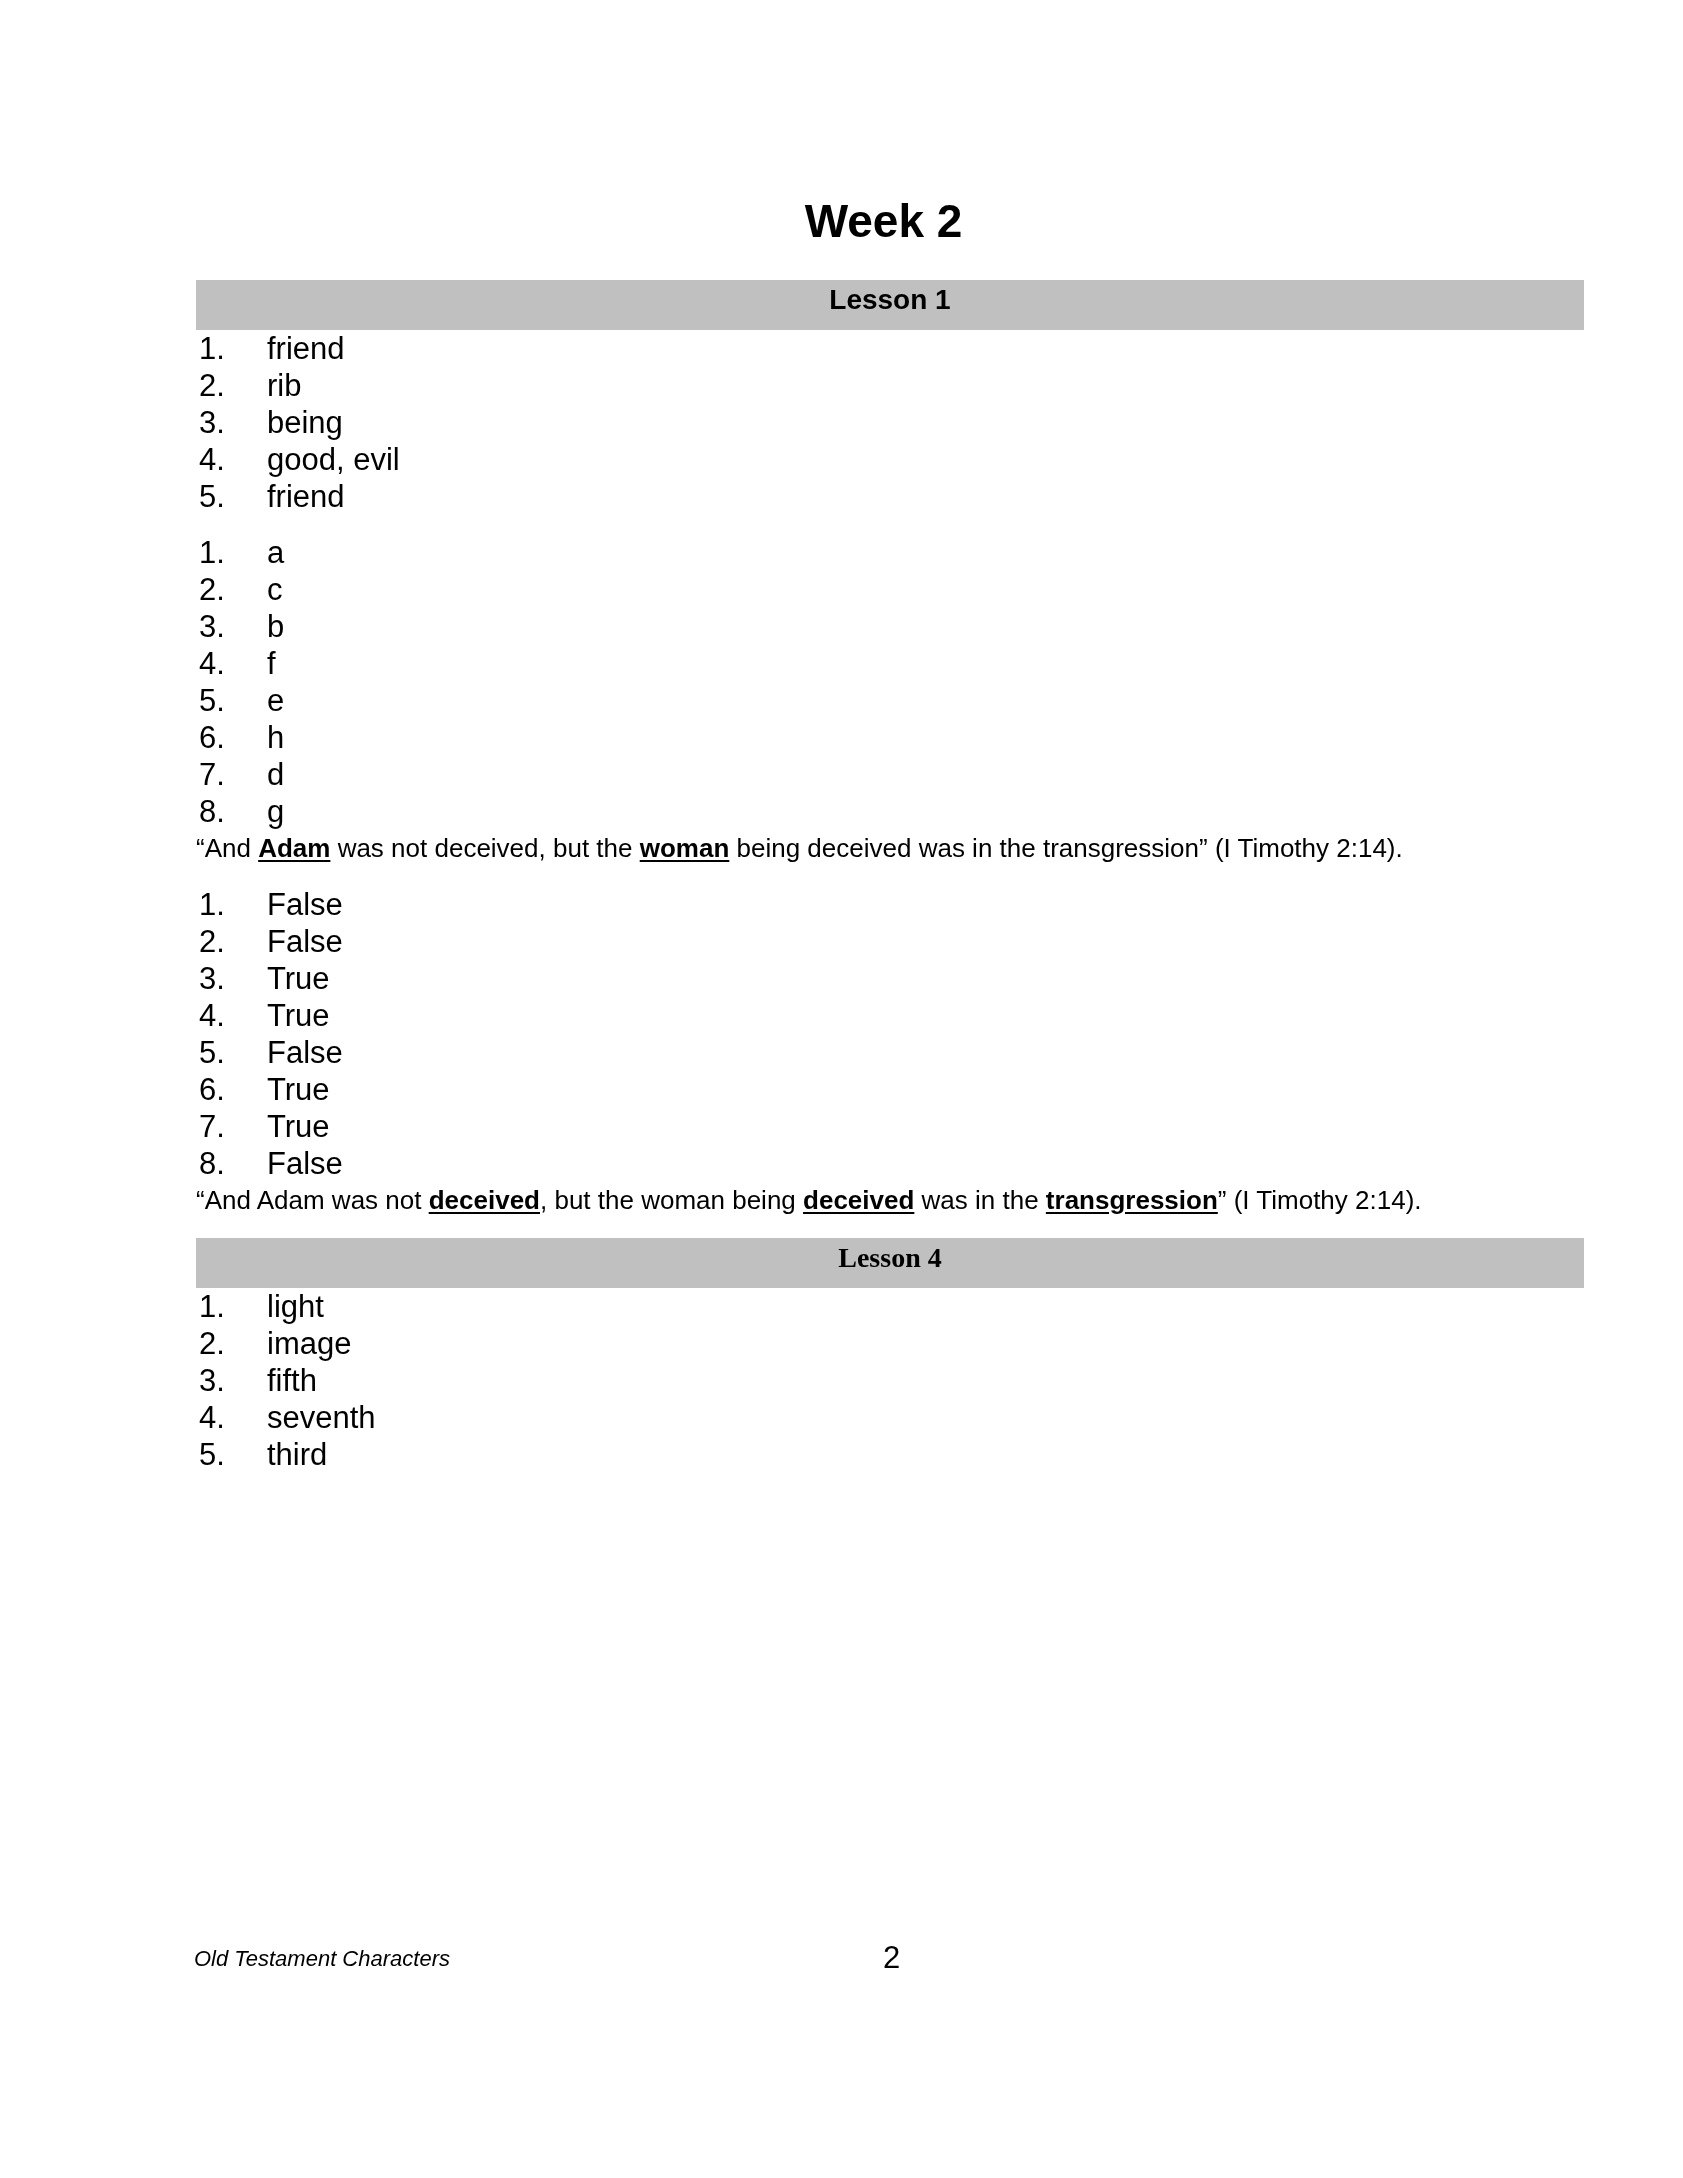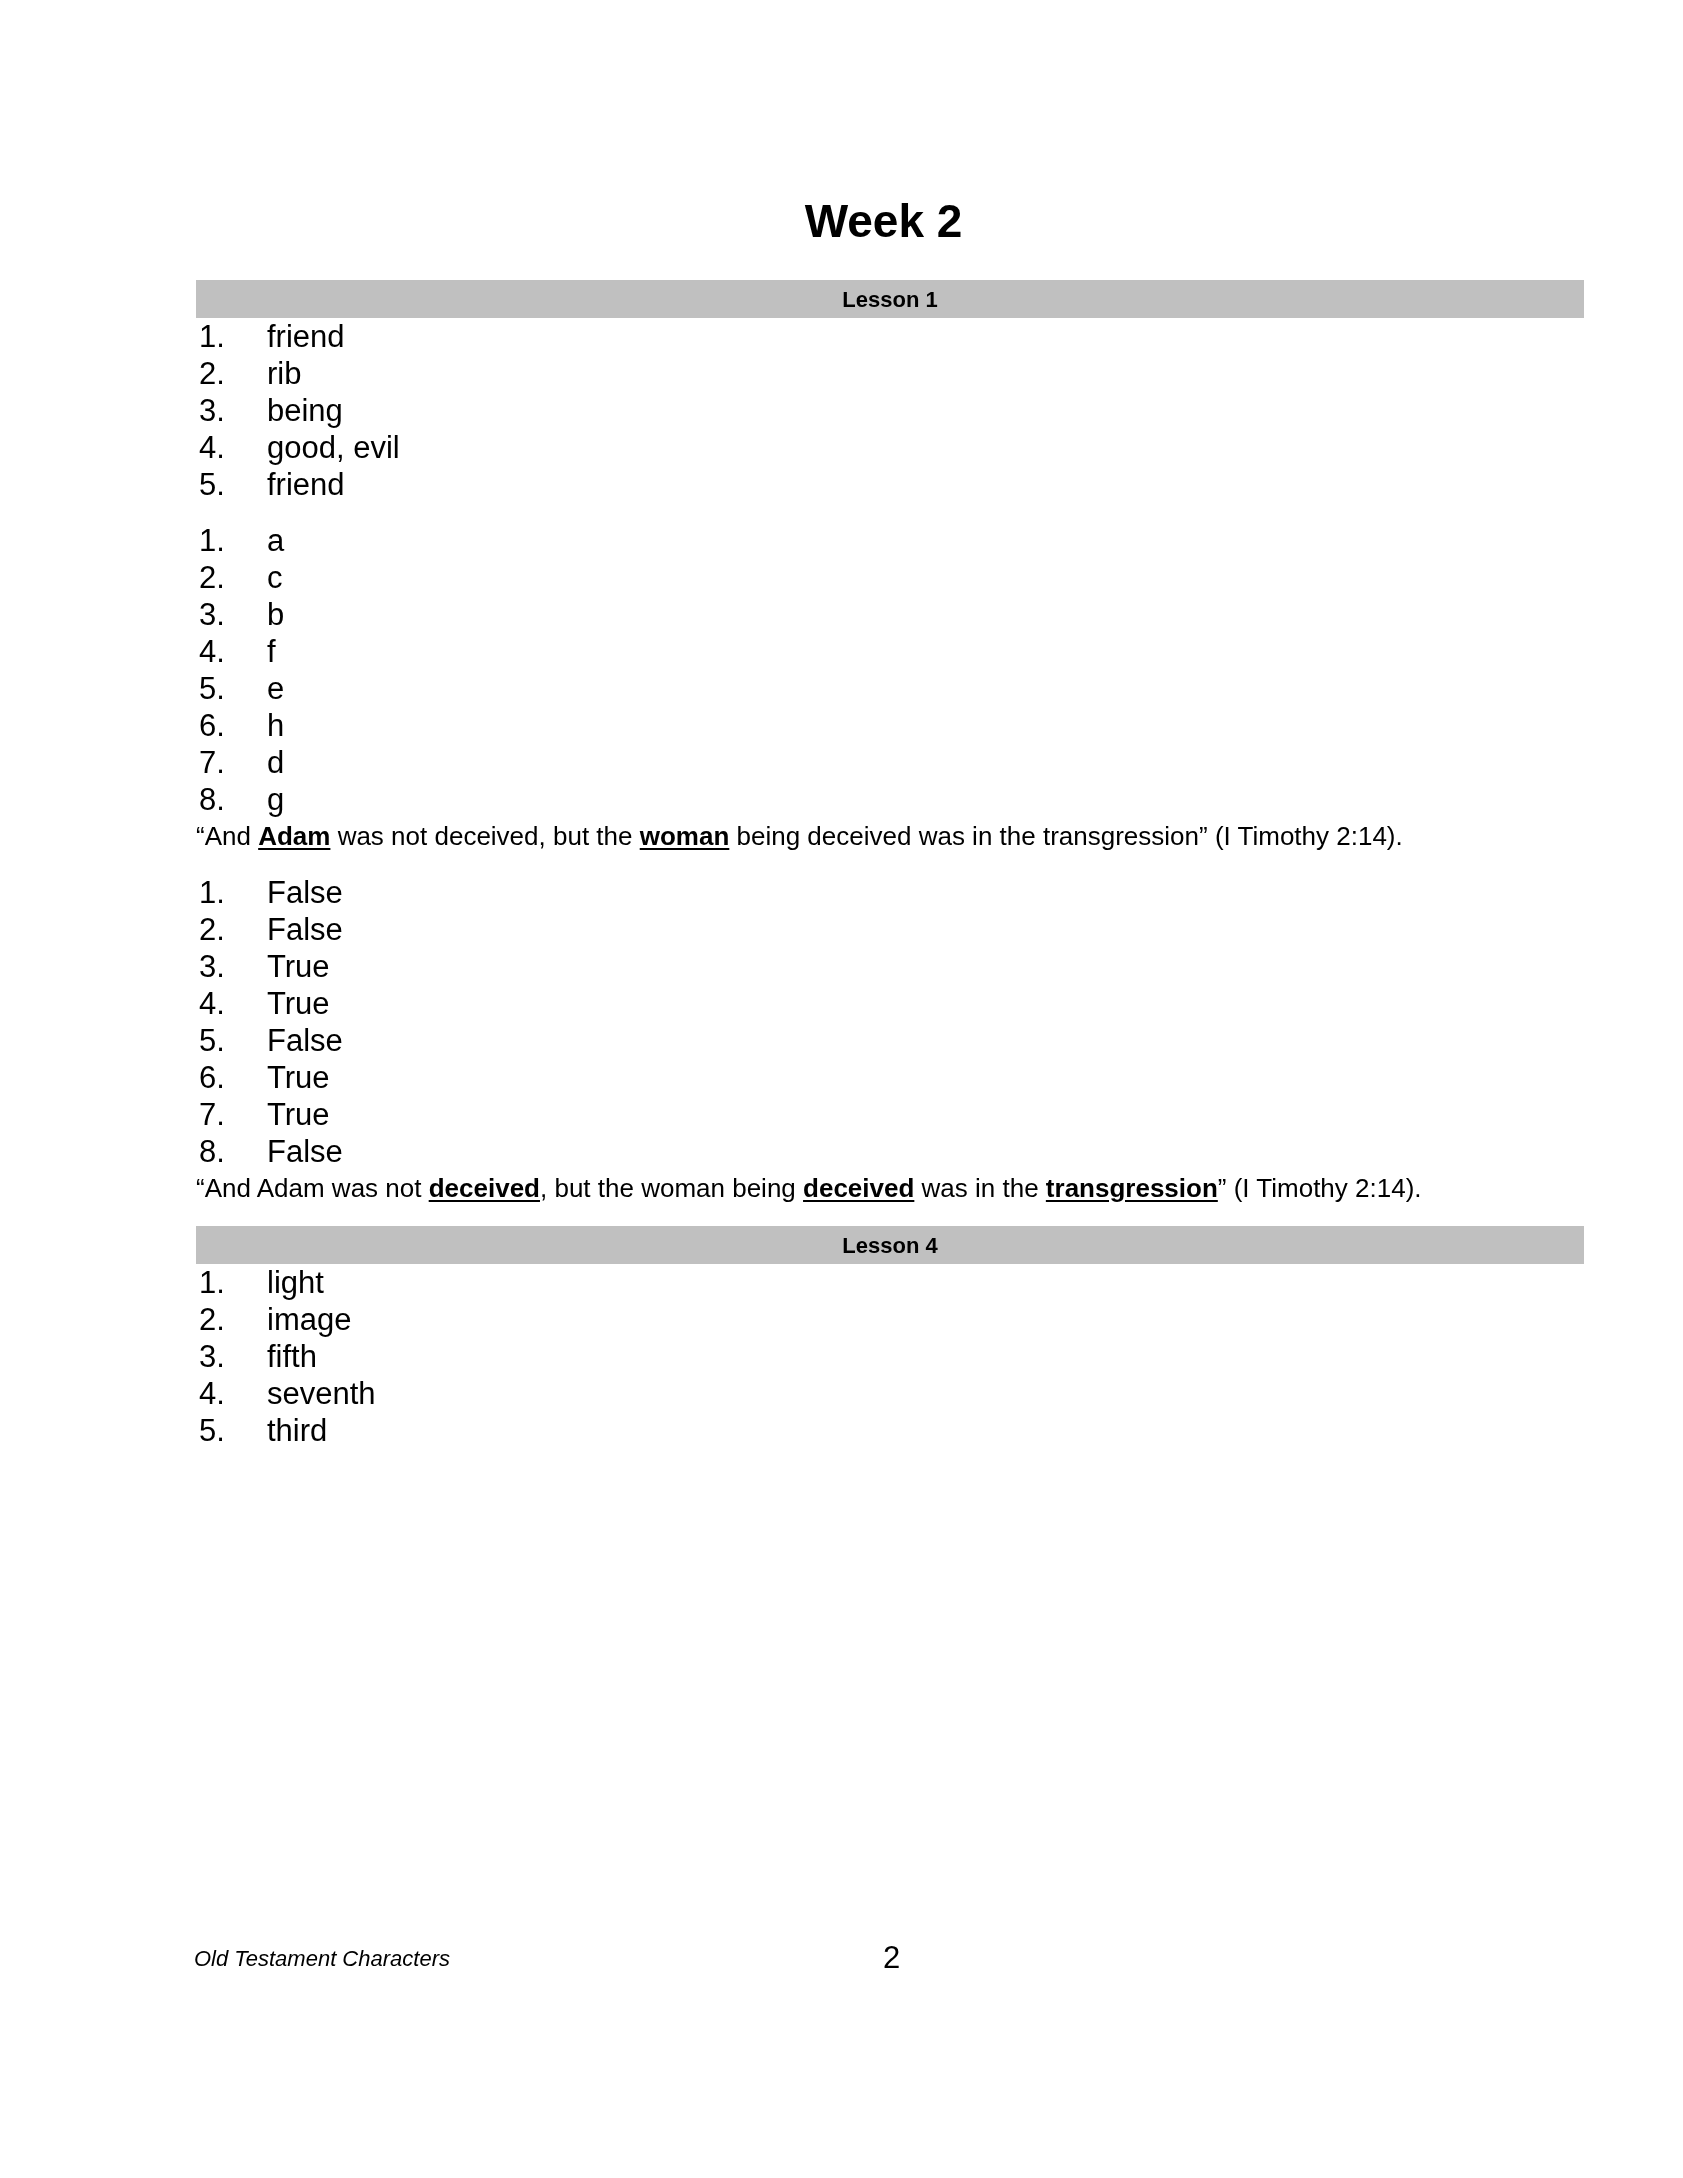--- a/index.html
+++ b/index.html
@@ -2,22 +2,22 @@
 <html><head>
 <meta charset="utf-8">
 <style>
   html, body { margin: 0; padding: 0; background: #ffffff; }
   body { width: 1683px; height: 2178px; position: relative; overflow: hidden;
          font-family: "Liberation Sans", sans-serif; color: #000; }
   .page-title { position: absolute; top: 194px; left: 0; width: 1767px; text-align: center;
                 font-weight: bold; font-size: 46px; line-height: 55px; margin: 0; }
   .content { position: absolute; left: 196px; top: 280px; width: 1388px; }
   .lesson { margin-bottom: 19px; }
-  .lesson-bar { background: #c0c0c0; height: 38px; line-height: 40px; text-align: center;
-                font-weight: bold; font-size: 22px; }
+  .lesson-bar { background: #c0c0c0; height: 50px; line-height: 40px; text-align: center;
+                font-weight: bold; font-size: 28px; }
   .answer-list { list-style: none; margin: 0; padding: 0; }
   .answer-item { display: flex; font-size: 31px; line-height: 37px; height: 37px; }
   .answer-num { width: 71px; padding-left: 3px; box-sizing: border-box; }
   .answer-text { }
   .verse { font-size: 26px; line-height: 37px; text-align: justify; text-align-last: left;
            margin: 0; padding-right: 2px; }
   .verse b { font-weight: bold; text-decoration: underline; text-underline-offset: 3px; }
   .footer-title { position: absolute; left: 194px; top: 1944px; font-style: italic; font-size: 22px;
                   line-height: 30px; }
   .page-number { position: absolute; left: 842px; width: 99px; top: 1938px; text-align: center;
@@ -122,21 +122,21 @@
           <span class="answer-text">True</span>
         </li>
         <li class="answer-item">
           <span class="answer-num">8.</span>
           <span class="answer-text">False</span>
         </li>
       </ul>
       <p class="verse"><span>“And Adam was not </span><b>deceived</b><span>, but the woman being </span><b>deceived</b><span> was in the </span><b>transgression</b><span>” (I Timothy 2:14).</span></p>
     </section>
     <section class="lesson">
-      <div class="lesson-bar" style="background: rgb(192, 192, 192);">Lesson 4</div>
+      <div class="lesson-bar" style="background: rgb(192, 192, 192); font-family: Liberation Serif, serif;">Lesson 4</div>
       <ul class="answer-list">
         <li class="answer-item">
           <span class="answer-num">1.</span>
           <span class="answer-text">light</span>
         </li>
         <li class="answer-item">
           <span class="answer-num">2.</span>
           <span class="answer-text">image</span>
         </li>
         <li class="answer-item">

